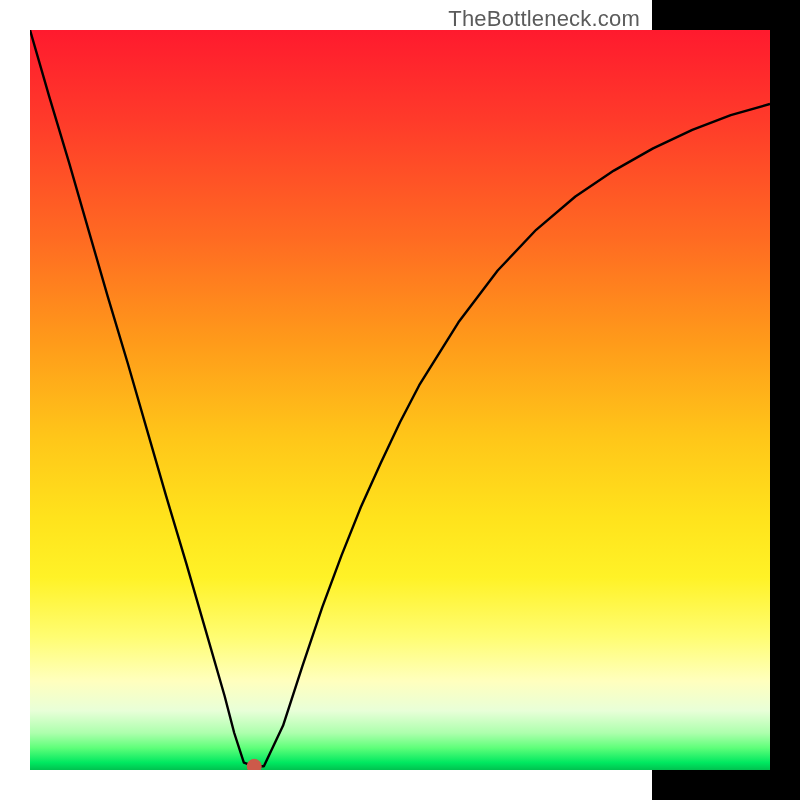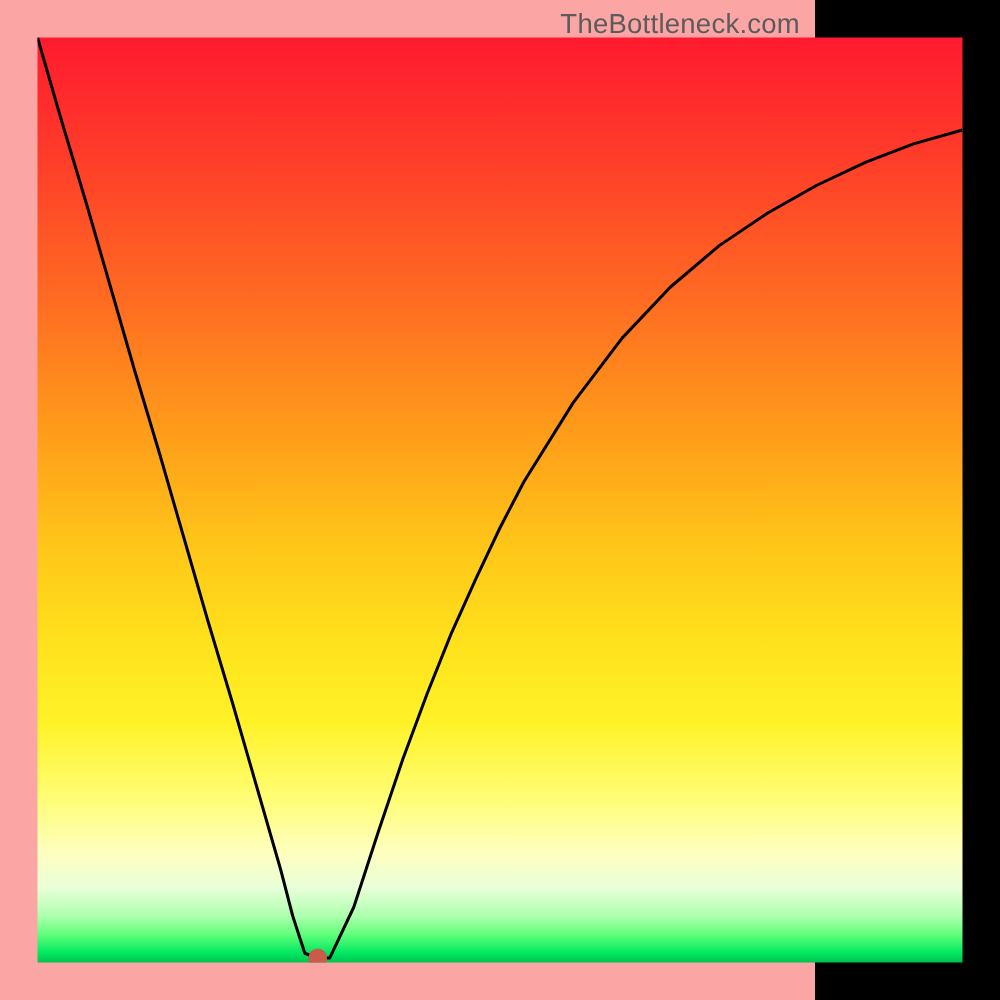--- a/index.html
+++ b/index.html
@@ -1,21 +1,21 @@
 <!DOCTYPE html>
 <html><head>
 <meta charset="utf-8">
 <style>
   * { margin: 0; padding: 0; box-sizing: border-box; }
   html, body { width: 800px; height: 800px; overflow: hidden; background: #000; }
   .frame {
     position: relative;
     width: 652px;
     height: 800px;
-    background: #fca5a5;
+    background: #ffffff;
   }
   .plot {
     position: absolute;
     left: 30px;
     top: 30px;
     width: 740px;
     height: 740px;
     background: linear-gradient(to bottom,
       #ff1a2e 0%,
       #ff3a2a 12%,

